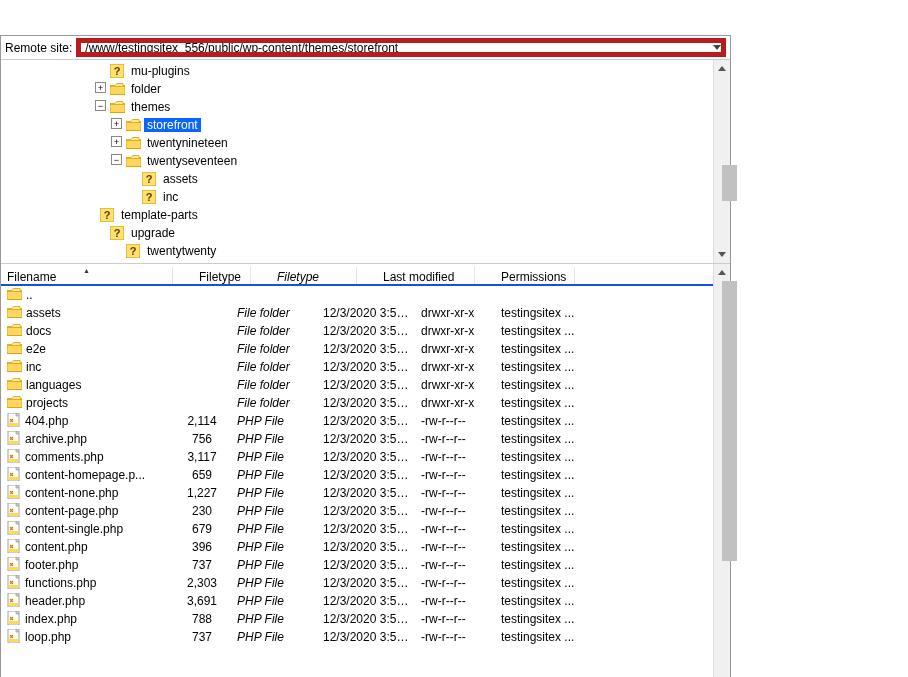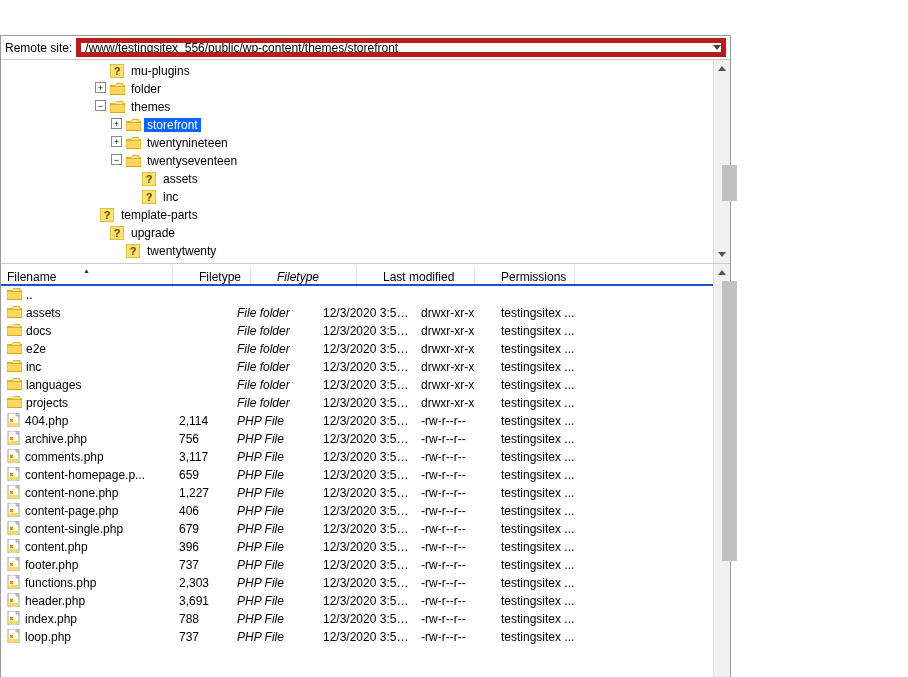--- a/index.html
+++ b/index.html
@@ -35,21 +35,21 @@
   .list-panel { flex:1; display:flex; flex-direction:column; min-height:0; }
   .list-wrap { flex:1; display:flex; min-height:0; border-bottom:1px solid #ccc; }
   .grid { flex:1; overflow:hidden; }
   .headers { display:flex; border-bottom:2px solid #1d4ed8; height:22px; align-items:flex-end; background:#fff;gap:20px; }
   .headers .col { border-right:1px solid #e4e4e4; padding:3px 6px 0; font-size:12px; position:relative; }
   .headers .sort-ind { position:absolute; top:-1px; left:50%; transform:translateX(-50%); font-size:8px; color:#333; }
   .rows { }
   .rows .r { display:flex; height:18px; align-items:center; }
   .rows .cell { padding:0 6px; overflow:hidden; text-overflow:ellipsis; white-space:nowrap; }
   .rows .cell.filename { display:flex; align-items:center; gap:4px; }
-  .rows .cell.right { text-align:left; }
+  .rows .cell.right { text-align:center; }
 
   .c-name { width:172px; }
   .c-size { width:58px; }
   .c-type { width:86px;font-style:italic; }
   .c-mod { width:98px; }
   .c-perm { width:80px; }
   .c-own { width:200px; }
 
   .file-svg { width:14px; height:14px; }
 
@@ -405,21 +405,21 @@
               <div class="cell c-perm">-rw-r--r--</div>
               <div class="cell c-own">testingsitex ...</div>
             </div>
             <div class="r">
               <div class="cell c-name filename">
                 <span class="icon"><svg class="file-svg" viewBox="0 0 14 14">
                     <use href="#php-ico"></use>
                   </svg></span>
                 <span>content-page.php</span>
               </div>
-              <div class="cell c-size right">406</div>
+              <div class="cell c-size right">230</div>
               <div class="cell c-type">PHP File</div>
               <div class="cell c-mod">12/3/2020 3:50:...</div>
               <div class="cell c-perm">-rw-r--r--</div>
               <div class="cell c-own">testingsitex ...</div>
             </div>
             <div class="r">
               <div class="cell c-name filename">
                 <span class="icon"><svg class="file-svg" viewBox="0 0 14 14">
                     <use href="#php-ico"></use>
                   </svg></span>

